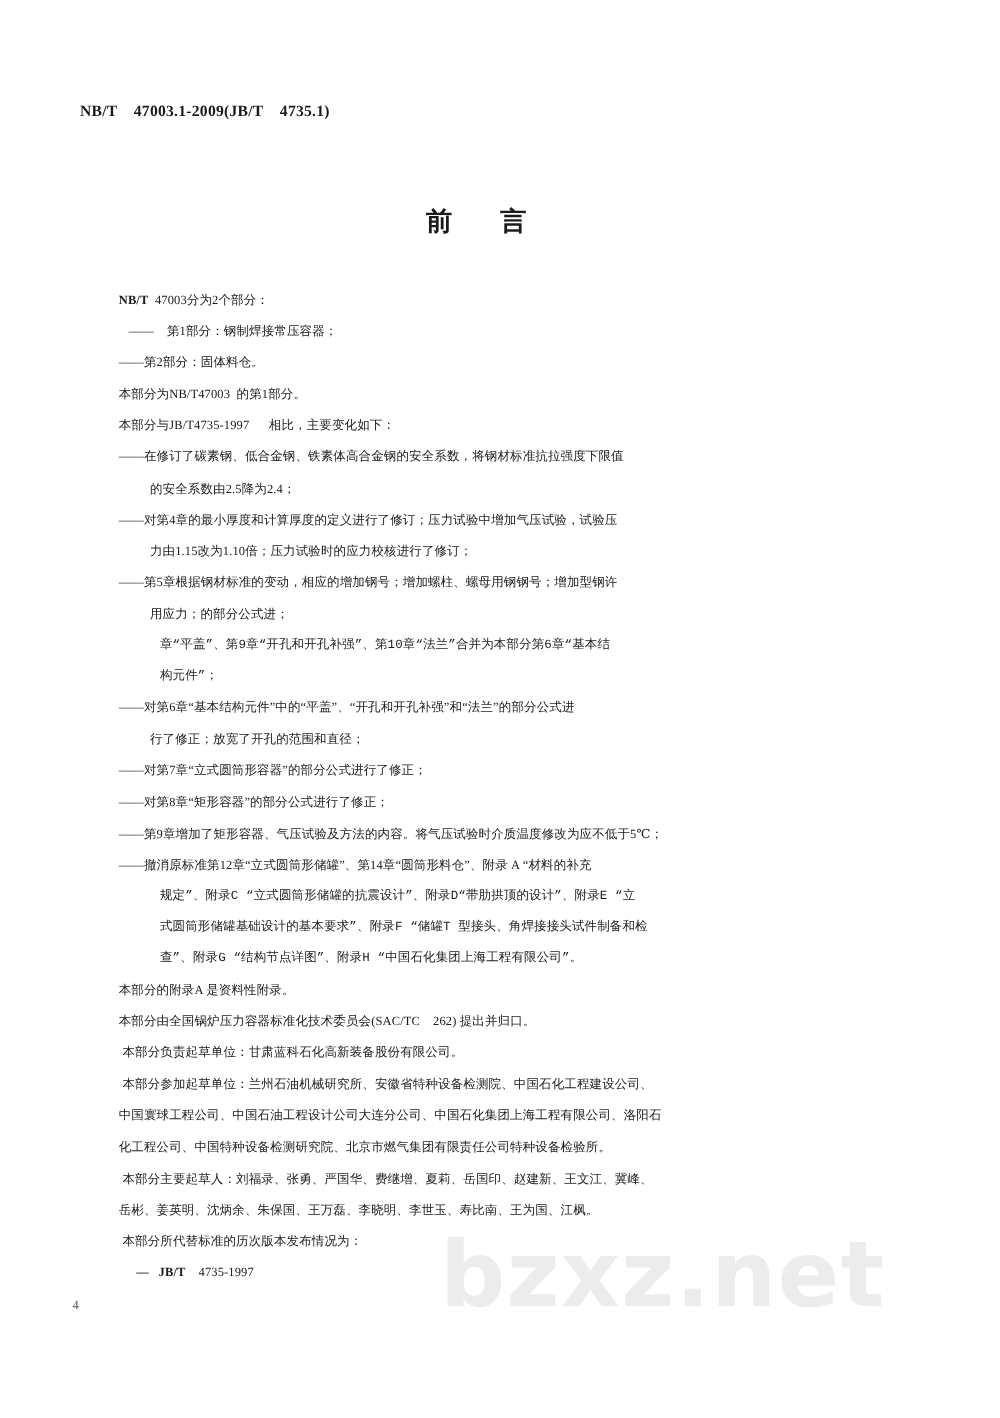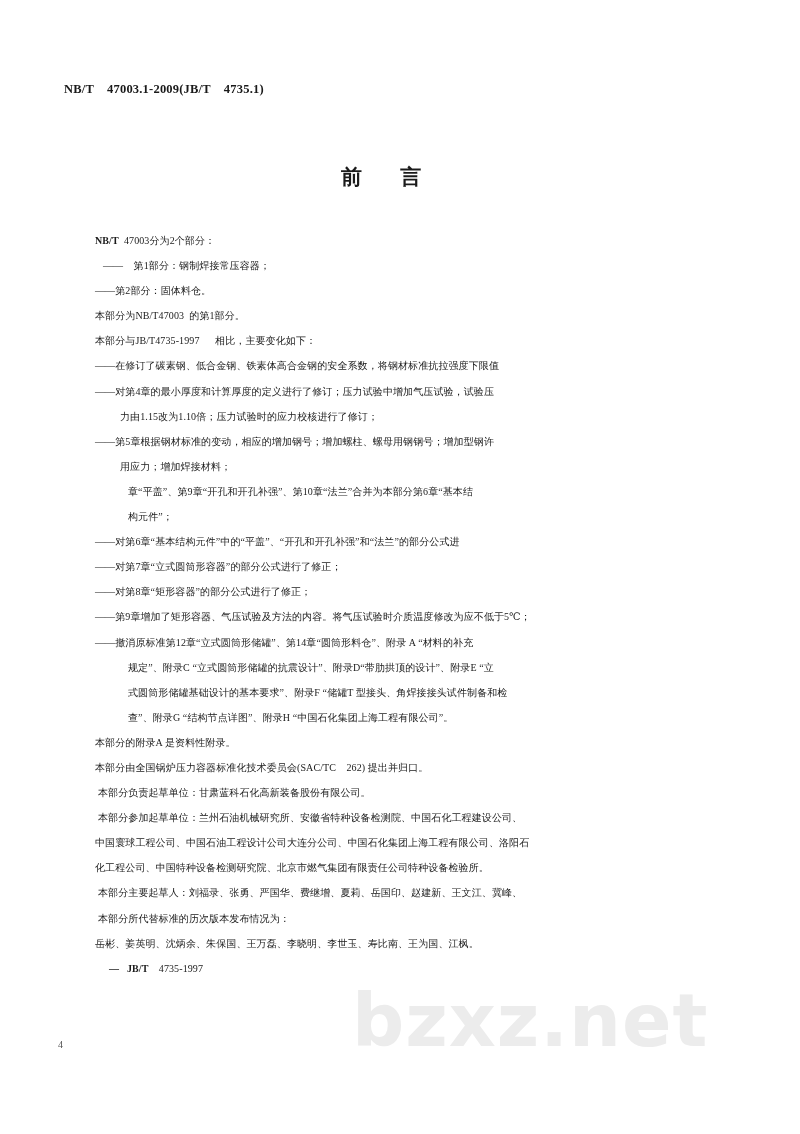--- a/index.html
+++ b/index.html
@@ -67,21 +67,21 @@
     z-index: 2;
   }
   .line {
     font-size: 10px;
     line-height: 25.1px;
     white-space: pre;
     letter-spacing: 0.1px;
   }
   .line.ind1 { text-indent: 0; }
   .line.ind-hang { padding-left: 25px; }
-  .line.ind-hang2 { padding-left: 33px; }
+  .line.ind-hang2 { padding-left: 33px; font-family: Liberation Mono, monospace; }
   .line.ind-para { padding-left: 3px; }
   .line.ind-dashwide { padding-left: 8px; }
   .line.ind-item { padding-left: 14px; }
   .b { font-weight: bold; }
 
   
   #page-number {
     position: absolute;
     left: 58px;
     top: 1039px;
@@ -101,41 +101,43 @@
 
   <div id="section-title">前     言</div>
 
   <div id="body-block">
       <div class="line ind1"><span class="b">NB/T</span>  47003分为2个部分：</div>
       <div class="line ind-dashwide">——    第1部分：钢制焊接常压容器；</div>
       <div class="line ind1">——第2部分：固体料仓。</div>
       <div class="line ind1">本部分为NB/T47003  的第1部分。</div>
       <div class="line ind1">本部分与JB/T4735-1997      相比，主要变化如下：</div>
       <div class="line ind1">——在修订了碳素钢、低合金钢、铁素体高合金钢的安全系数，将钢材标准抗拉强度下限值</div>
+      <div class="line ind-hang">的安全系数由2.5降为2.4；</div>
       <div class="line ind1">——对第4章的最小厚度和计算厚度的定义进行了修订；压力试验中增加气压试验，试验压</div>
       <div class="line ind-hang">力由1.15改为1.10倍；压力试验时的应力校核进行了修订；</div>
       <div class="line ind1">——第5章根据钢材标准的变动，相应的增加钢号；增加螺柱、螺母用钢钢号；增加型钢许</div>
-      <div class="line ind-hang">用应力；增加焊接材料；</div>
+      <div class="line ind-hang">用应力；的部分公式进；</div>
       <div class="line ind-hang2">章“平盖”、第9章“开孔和开孔补强”、第10章“法兰”合并为本部分第6章“基本结</div>
       <div class="line ind-hang2">构元件”；</div>
       <div class="line ind1">——对第6章“基本结构元件”中的“平盖”、“开孔和开孔补强”和“法兰”的部分公式进</div>
+      <div class="line ind-hang">行了修正；放宽了开孔的范围和直径；</div>
       <div class="line ind1">——对第7章“立式圆筒形容器”的部分公式进行了修正；</div>
       <div class="line ind1">——对第8章“矩形容器”的部分公式进行了修正；</div>
       <div class="line ind1">——第9章增加了矩形容器、气压试验及方法的内容。将气压试验时介质温度修改为应不低于5℃；</div>
       <div class="line ind1">——撤消原标准第12章“立式圆筒形储罐”、第14章“圆筒形料仓”、附录 A “材料的补充</div>
       <div class="line ind-hang2">规定”、附录C “立式圆筒形储罐的抗震设计”、附录D“带肋拱顶的设计”、附录E “立</div>
       <div class="line ind-hang2">式圆筒形储罐基础设计的基本要求”、附录F “储罐T 型接头、角焊接接头试件制备和检</div>
       <div class="line ind-hang2">查”、附录G “结构节点详图”、附录H “中国石化集团上海工程有限公司”。</div>
       <div class="line ind1">本部分的附录A 是资料性附录。</div>
       <div class="line ind1">本部分由全国锅炉压力容器标准化技术委员会(SAC/TC    262) 提出并归口。</div>
       <div class="line ind-para">本部分负责起草单位：甘肃蓝科石化高新装备股份有限公司。</div>
       <div class="line ind-para">本部分参加起草单位：兰州石油机械研究所、安徽省特种设备检测院、中国石化工程建设公司、</div>
       <div class="line ind1">中国寰球工程公司、中国石油工程设计公司大连分公司、中国石化集团上海工程有限公司、洛阳石</div>
       <div class="line ind1">化工程公司、中国特种设备检测研究院、北京市燃气集团有限责任公司特种设备检验所。</div>
       <div class="line ind-para">本部分主要起草人：刘福录、张勇、严国华、费继增、夏莉、岳国印、赵建新、王文江、冀峰、</div>
+      <div class="line ind1">岳彬、姜英明、沈炳余、朱保国、王万磊、李晓明、李世玉、寿比南、王为国、江枫。</div>
       <div class="line ind-para">本部分所代替标准的历次版本发布情况为：</div>
-      <div class="line ind1">岳彬、姜英明、沈炳余、朱保国、王万磊、李晓明、李世玉、寿比南、王为国、江枫。</div>
       <div class="line ind-item"><span class="b">—   JB/T</span>    4735-1997</div>
     </div>
 
   <div id="page-number">4</div>
 
 </div>
 
 </body></html>

